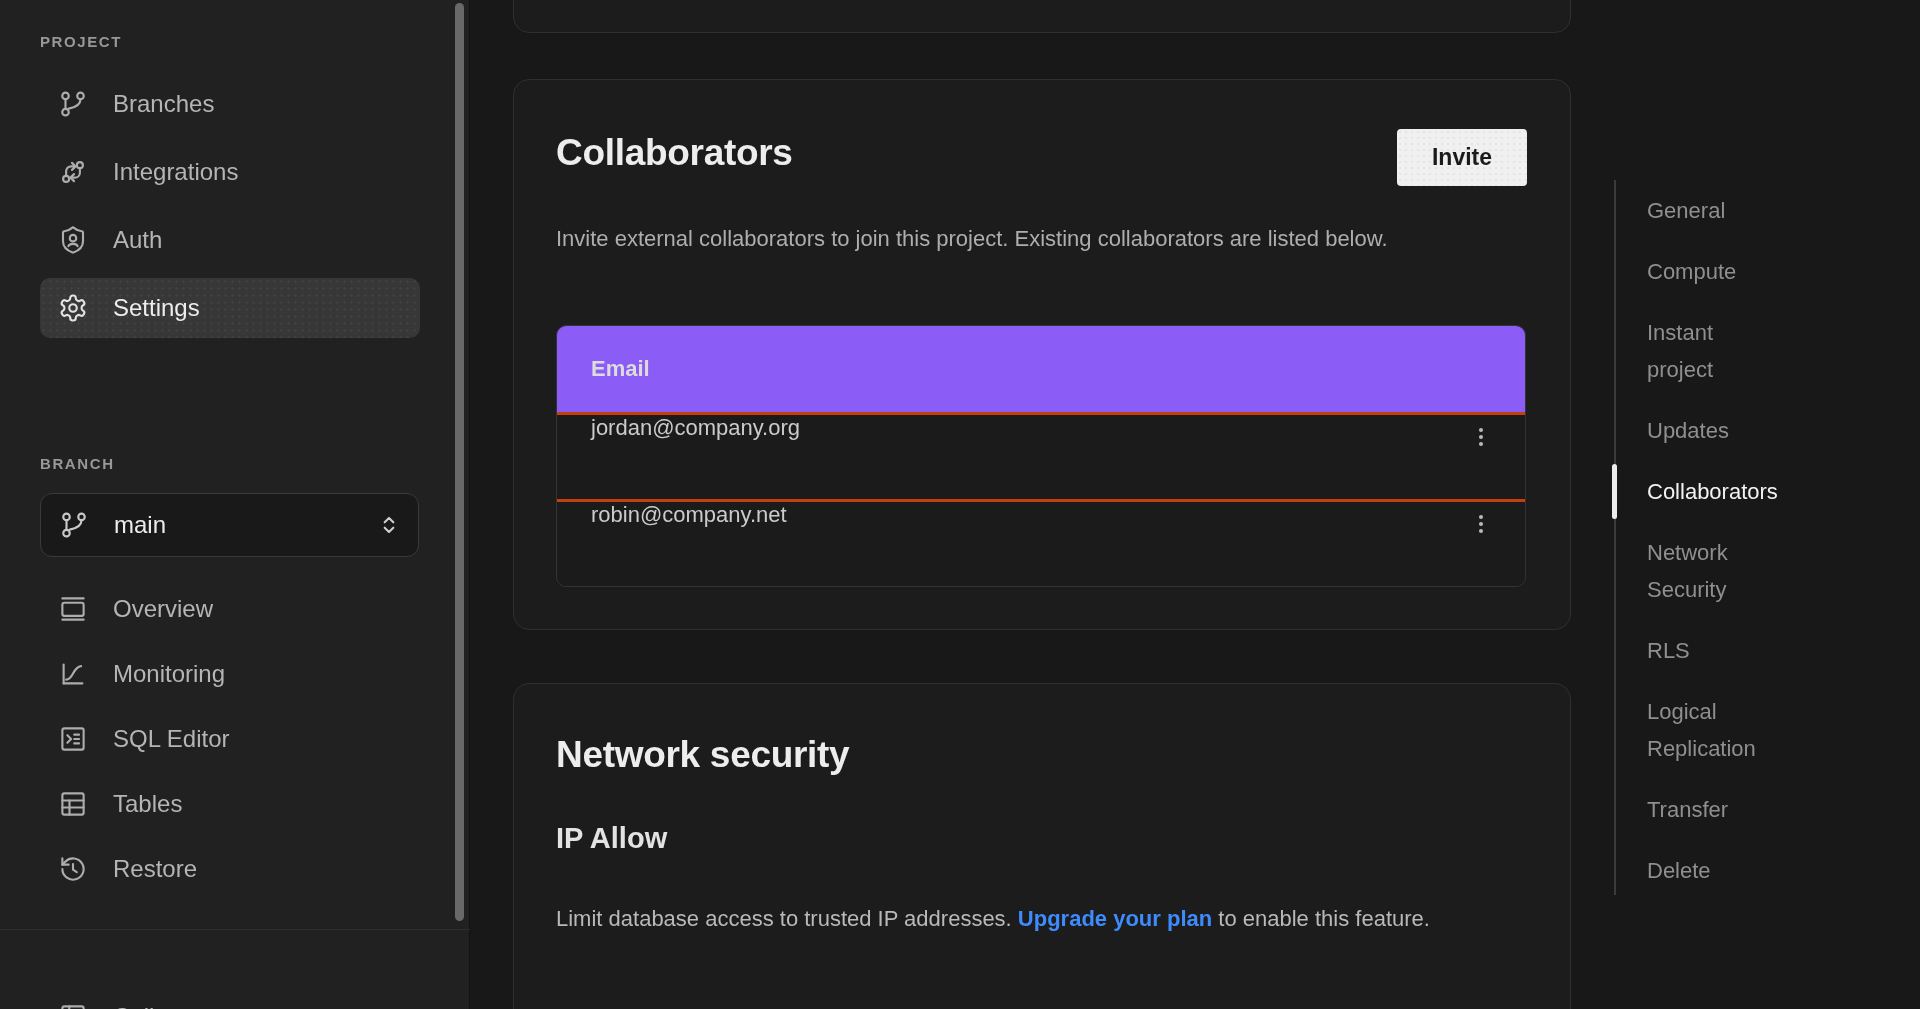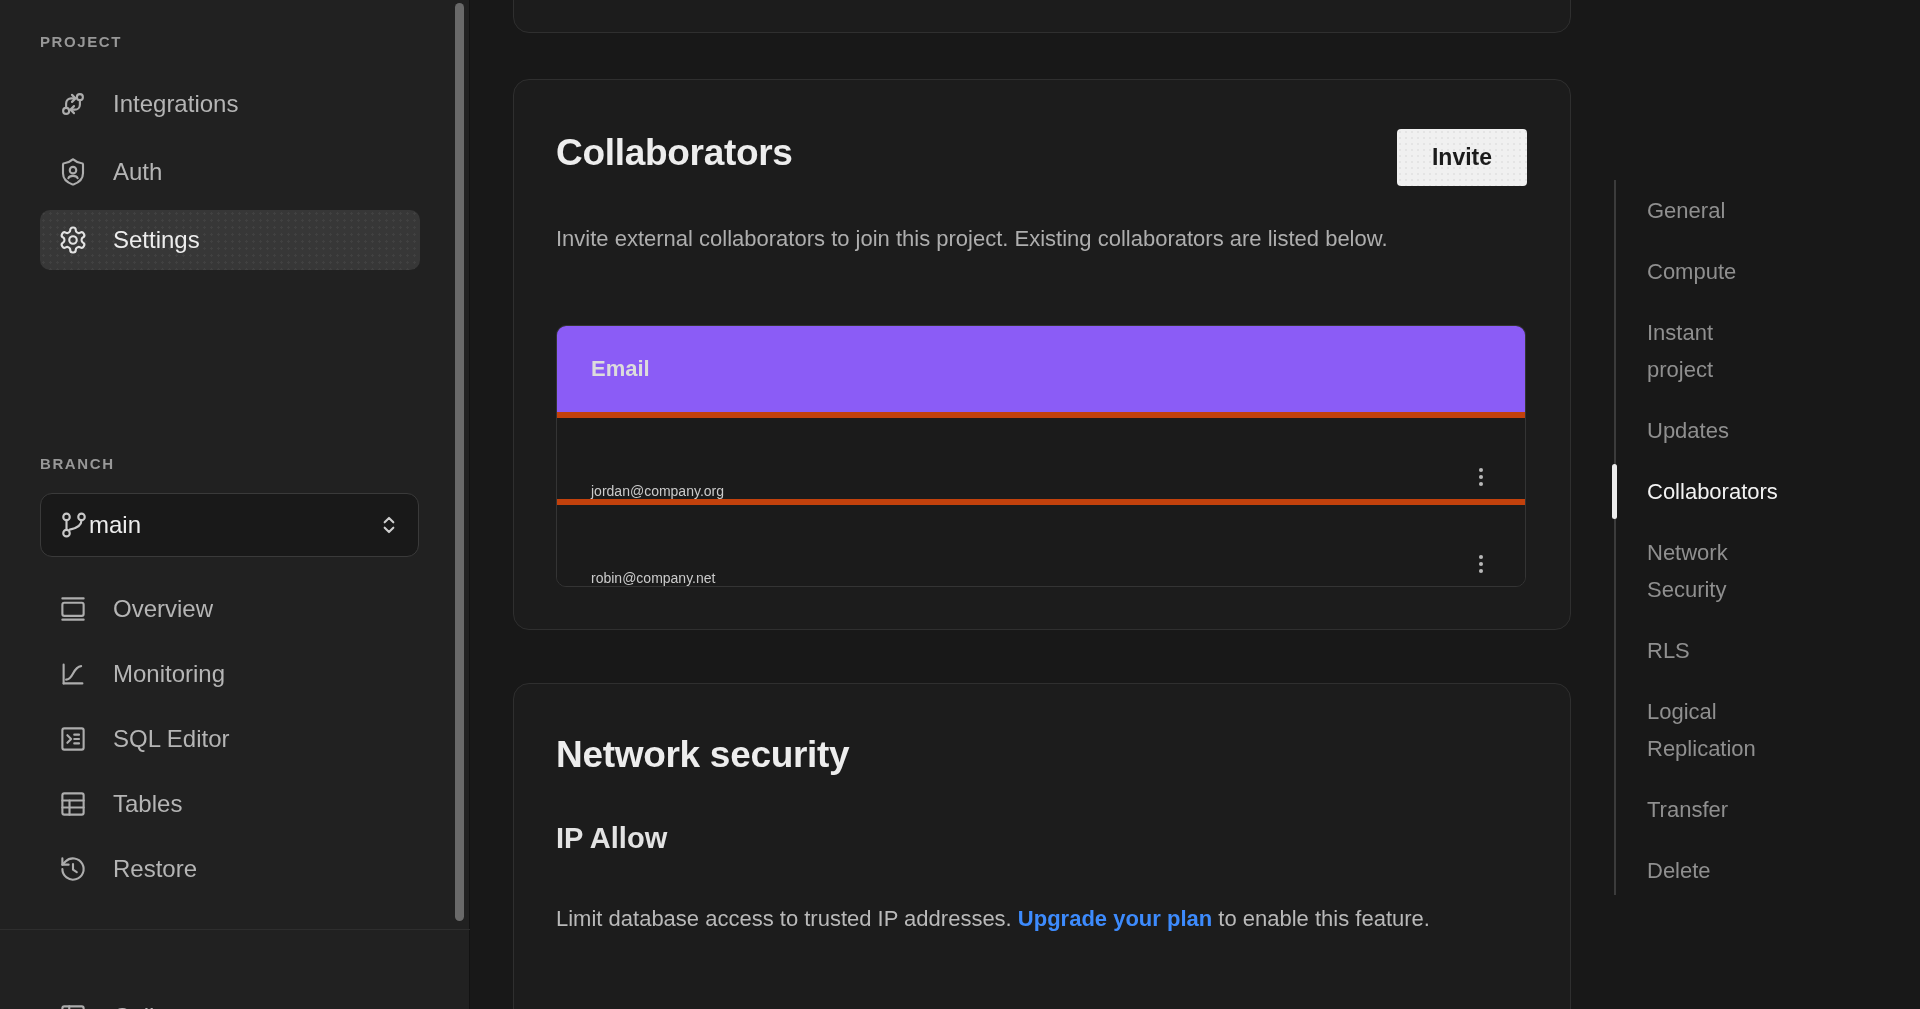--- a/index.html
+++ b/index.html
@@ -12,21 +12,21 @@
   .side-label { position:absolute; left:40px; font-size:15px; font-weight:700; letter-spacing:1.6px; color:#989898; }
   .side-nav { position:absolute; left:40px; width:380px; }
   .side-item { display:flex; align-items:center; gap:25px; height:60px; padding:0 0 0 18px; border-radius:10px; color:#b5b5b5; font-size:24px; cursor:pointer; background:transparent; border:none; width:100%; text-align:left; font-family:inherit; }
   .side-item .ic { display:flex; width:30px; height:30px; color:#adadad; flex:none; }
   .side-item.active { background:#373737; color:#ededed;
     background-image:radial-gradient(rgba(255,255,255,.05) 1px, transparent 1.3px); background-size:7px 7px; background-color:#373737; }
   .side-item.active .ic { color:#e2e2e2; }
   .nav1 { top:74px; } .nav1 .side-item { margin-bottom:8px; }
   .nav2 { top:579px; } .nav2 .side-item { margin-bottom:5px;align-items:center; }
 
-  .branch-selector { position:absolute; left:40px; top:493px; width:379px; height:64px; border-radius:12px; background:#191919; border:1px solid #3a3a3a; display:flex; align-items:center; padding:0 16px 0 18px; color:#ececec; font-size:24px; font-weight:500; cursor:pointer; font-family:inherit; }
+  .branch-selector { position:absolute; left:40px; top:493px; width:379px; height:64px; border-radius:12px; background:#191919; border:1px solid #3a3a3a; display:flex; align-items:center; gap:25px; padding:0 16px 0 18px; color:#ececec; font-size:24px; font-weight:500; cursor:pointer; font-family:inherit; }
   .branch-selector .ic { display:flex; width:30px; height:30px; color:#c9c9c9; flex:none; }
   .branch-selector .grow { flex:1; text-align:left; }
   .branch-selector .chev { display:flex; width:26px; height:30px; color:#cfcfcf; }
 
   .side-divider { position:absolute; left:0; top:929px; width:470px; height:1px; background:#2e2e2e; }
   .collapse-row { position:absolute; left:40px; top:987px; width:379px; }
   .side-scrollbar { position:absolute; left:455px; top:3px; width:9px; height:918px; border-radius:5px; background:#696969; }
 
   
   .card { position:absolute; left:513px; width:1058px; background:#1c1c1c; border:1px solid #2f2f2f; border-radius:16px; }
@@ -42,40 +42,52 @@
   .desc { position:absolute; left:42px; color:#aeaeae; font-size:22px; line-height:38px; }
   .card-collab .desc { top:140px; width:940px; }
   .card-network .desc { top:216px; width:965px; color:#b9b9b9; }
   .link { color:#3d8bfd; font-weight:700; text-decoration:none; cursor:pointer; }
 
   .invite-btn { position:absolute; right:43px; top:49px; width:130px; height:57px; border-radius:4px; border:none; background:#f0f0f0; color:#1b1b1b; font-size:23px; font-weight:600; cursor:pointer; font-family:inherit;
     background-image:radial-gradient(rgba(0,0,0,.05) 1px, transparent 1.3px); background-size:6px 6px; }
 
   .collab-table { position:absolute; left:42px; top:245px; width:970px; border:1px solid #343434; border-radius:10px; overflow:hidden; }
   .tbl-header { height:86px; background:#8b5cf6; display:flex; align-items:center; padding-left:34px; color:#dcdcdc; font-size:22px; font-weight:700; }
-  .tbl-row { height:87px; background:#1b1b1b; border-top:6px solid #c2410c; display:flex; align-items:flex-end; justify-content:space-between; padding:0 24px 0 34px; color:#cbcbcb; font-size:14px; }
+  .tbl-row { height:87px; background:#1b1b1b; border-top:3px solid #c2410c; display:flex; align-items:flex-start; justify-content:space-between; padding:0 24px 0 34px; color:#cbcbcb; font-size:22px; }
   .kebab-btn { width:40px; height:44px; background:transparent; border:none; color:#b8b8b8; cursor:pointer; display:flex; align-items:center; justify-content:center; }
 
   
   .right-nav { position:absolute; left:1614px; top:180px; width:210px; height:715px; }
   .right-nav .rail { position:absolute; left:0; top:0; width:2px; height:715px; background:#3b3b3b; }
   .right-nav ul { list-style:none; padding:12px 0 0 33px; }
   .right-nav li { position:relative; width:135px; font-size:22px; line-height:37px; color:#8f8f8f; margin-bottom:24px; cursor:pointer; }
   .right-nav li.active { color:#f3f3f3; }
   .right-nav li.active .indicator { position:absolute; left:-35px; top:-9px; width:5px; height:55px; background:#ececec; border-radius:3px; }
 </style>
 </head>
 <body>
 
 <div class="screen">
 
   <aside class="sidebar">
     <div class="side-label" style="top:33px;">PROJECT</div>
 
     <nav class="side-nav nav1">
+      <button class="side-item">
+        <span class="ic">
+          <svg viewBox="0 0 24 24" width="30" height="30" fill="none" stroke="currentColor" stroke-width="1.7" stroke-linecap="round" stroke-linejoin="round">
+              <circle cx="6" cy="5.5" r="2.6"></circle>
+              <circle cx="18" cy="5.5" r="2.6"></circle>
+              <circle cx="6" cy="18.5" r="2.6"></circle>
+              <path d="M6 8.1v7.8"></path>
+              <path d="M18 8.1c0 5-6 6.9-9.4 7.6"></path>
+            </svg>
+        </span>
+        <span>Branches</span>
+      </button>
       <button class="side-item">
         <span class="ic">
           <svg viewBox="0 0 24 24" width="30" height="30" fill="none" stroke="currentColor" stroke-width="1.7" stroke-linecap="round" stroke-linejoin="round">
               <circle cx="6.5" cy="17.5" r="2.4"></circle>
               <circle cx="17.5" cy="6.5" r="2.4"></circle>
               <path d="M6.5 14.5v-3a4 4 0 0 1 4-4h2.5"></path>
               <path d="m11.2 4.7 2.8 2.8-2.8 2.8"></path>
               <path d="M17.5 9.5v3a4 4 0 0 1-4 4H11"></path>
               <path d="m12.8 13.7-2.8 2.8 2.8 2.8"></path>
             </svg>

